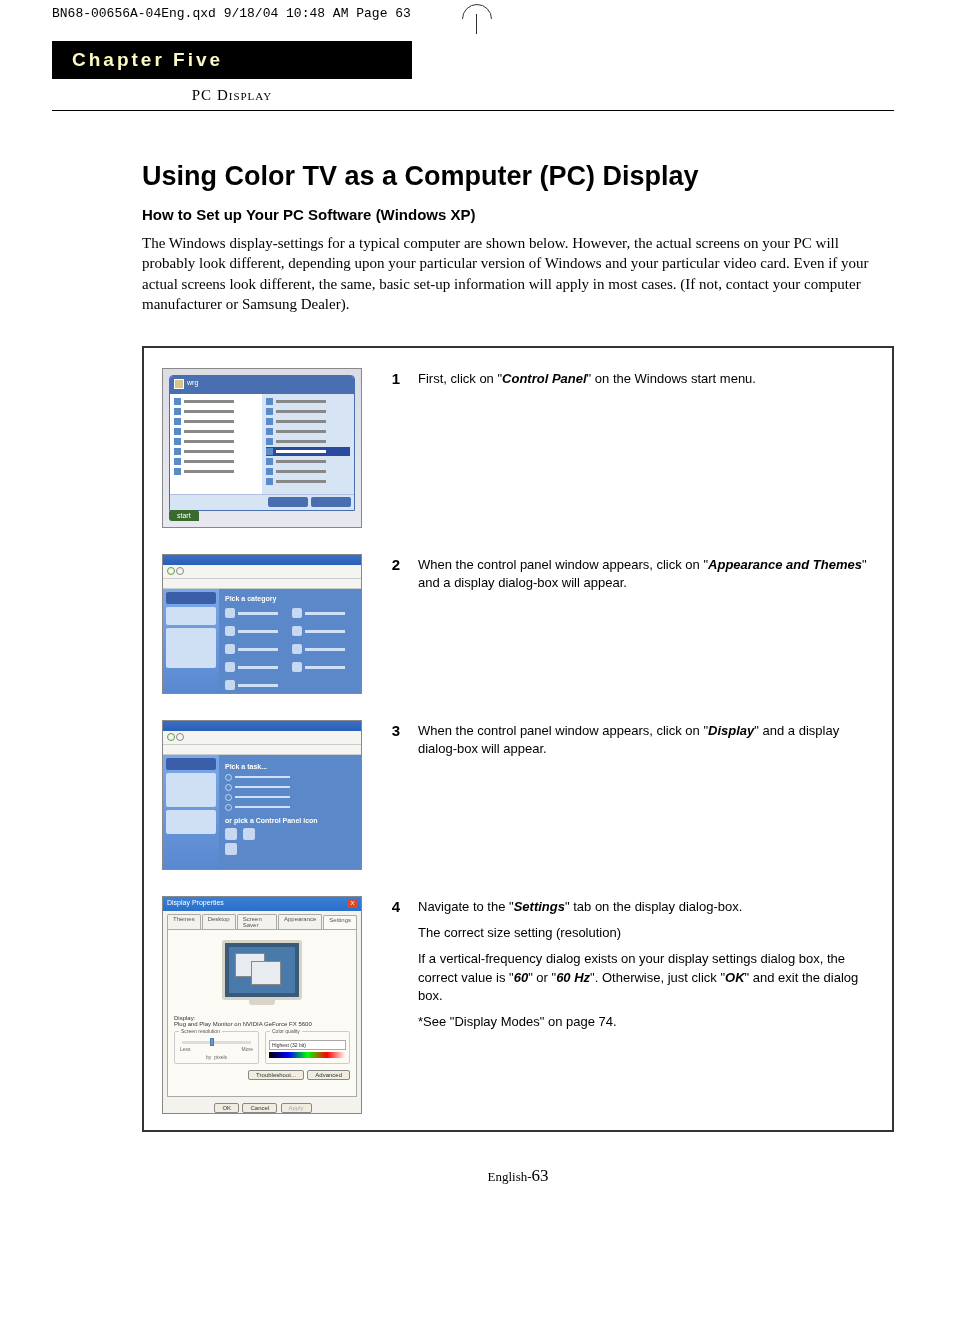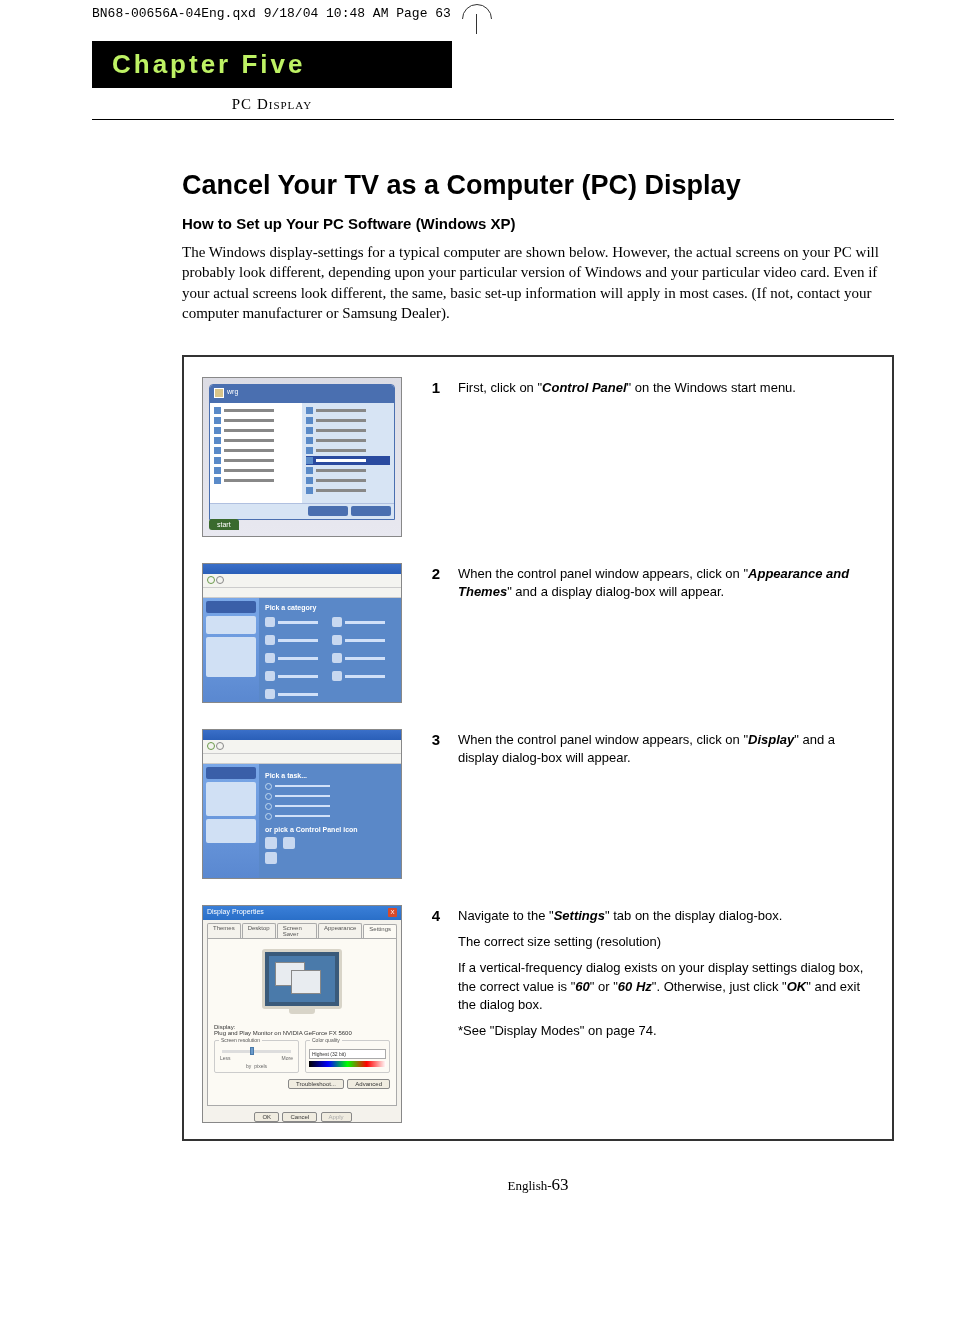--- a/index.html
+++ b/index.html
@@ -4,21 +4,21 @@
 <style>
   * { box-sizing: border-box; margin: 0; padding: 0; }
   body {
     font-family: Georgia, 'Times New Roman', serif;
     background: #fff;
     width: 954px;
     margin: 0 auto;
     color: #000;
   }
   .page {
-    padding: 0 60px 40px 92px;
+    padding: 0 60px 40px 52px;
     position: relative;
   }
   .header-line {
     font-family: 'Courier New', monospace;
     font-size: 13px;
     padding: 6px 0 20px 0;
     color: #000;
   }
   .crop-mark-top {
     position: absolute;
@@ -65,23 +65,23 @@
     position: absolute;
     top: 2px; left: 0;
     width: 28px; height: 28px;
     border: 1px solid #333;
     border-radius: 50%;
     clip-path: inset(50% 0 0 0);
   }
 
   .chapter-banner {
     background: #000;
-    color: #bef264;
+    color: #fef9c3;
     padding: 8px 20px;
-    font-size: 26px;
+    font-size: 19px;
     font-weight: bold;
     letter-spacing: 3px;
     font-family: Arial, sans-serif;
     width: 360px;
   }
   .chapter-subtitle {
     text-align: center;
     font-size: 15px;
     letter-spacing: 1px;
     padding: 8px 0 6px 0;
@@ -518,21 +518,21 @@
   <div class="header-line">BN68-00656A-04Eng.qxd  9/18/04 10:48 AM  Page 63</div>
   <div class="crop-mark-top"></div>
 
   <div class="chapter-banner">Chapter Five</div>
   <div class="chapter-subtitle">
     <span>PC </span><span class="smallcaps">Display</span>
   </div>
   <hr class="chapter-rule">
 
   <div class="main-content">
-    <div class="h1">Cancel Your TV as a Computer (PC) Display</div>
+    <div class="h1">Using Color TV as a Computer (PC) Display</div>
     <div class="h2">How to Set up Your PC Software (Windows XP)</div>
     <div class="intro">The Windows display-settings for a typical computer are shown below. However, the actual screens on your PC will probably look different, depending upon your particular version of Windows and your particular video card. Even if your actual screens look different, the same, basic set-up information will apply in most cases. (If not, contact your computer manufacturer or Samsung Dealer).</div>
 
     <div class="illustration-box">
 
       <div class="step">
         <div class="thumb thumb-start">
           <div class="menu">
             <div class="menu-top">
               <span class="user"></span><span class="uname">wrg</span>

